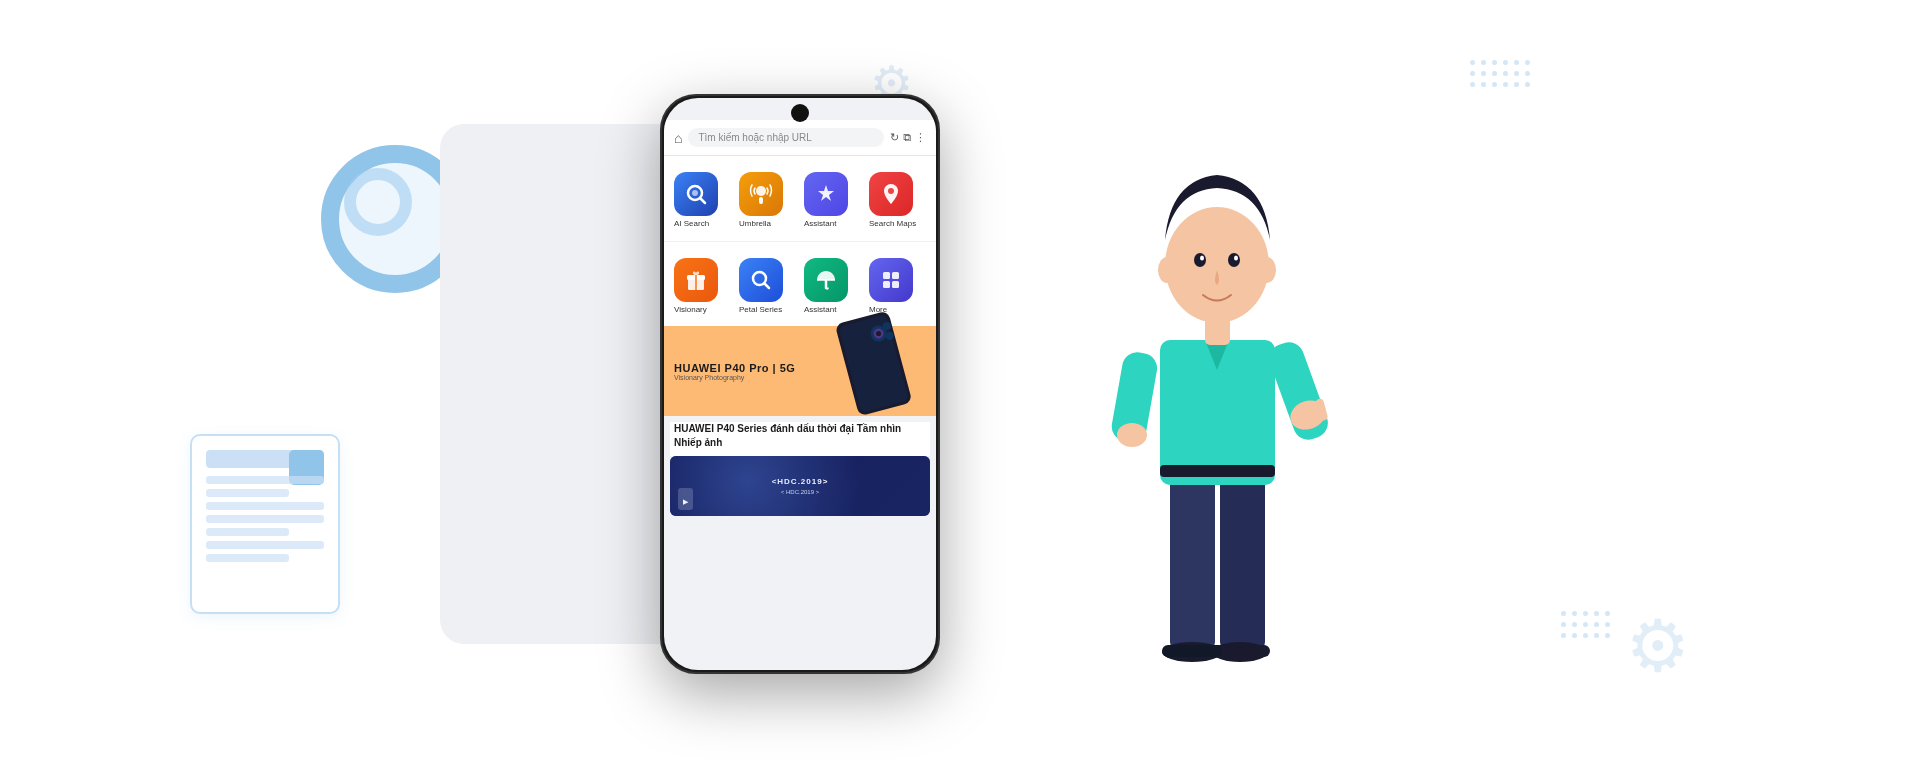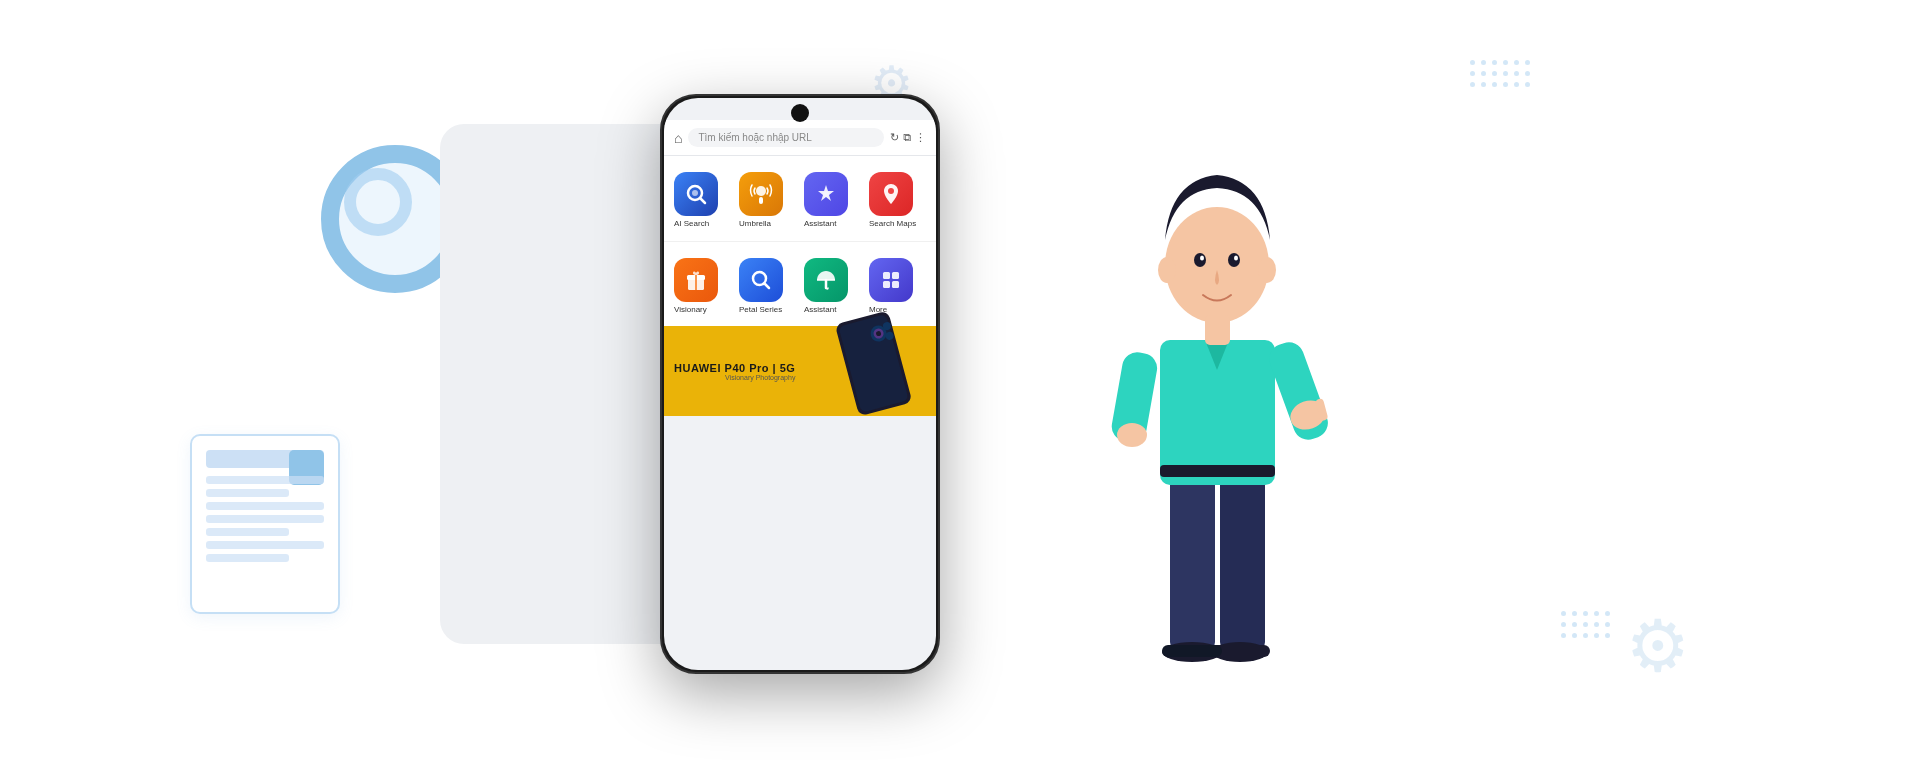--- a/index.html
+++ b/index.html
@@ -204,28 +204,27 @@
     .icon-podcasts { background: linear-gradient(135deg, #f59e0b, #d97706); }
     .icon-assistant { background: linear-gradient(135deg, #6366f1, #4f46e5); }
     .icon-petal-maps { background: linear-gradient(135deg, #ef4444, #dc2626); }
     .icon-gift { background: linear-gradient(135deg, #f97316, #ea580c); }
     .icon-petal-search { background: linear-gradient(135deg, #3b82f6, #1d4ed8); }
     .icon-umbrella { background: linear-gradient(135deg, #10b981, #059669); }
     .icon-more { background: linear-gradient(135deg, #6366f1, #4338ca); }
 
     
     .product-banner {
-      background: #eab308;
+      background: #fdba74;
       padding: 10px;
       display: flex;
       align-items: center;
       justify-content: space-between;
       min-height: 90px;
       position: relative;
-      text-align: right;
     }
     .product-info {
       z-index: 2;
     }
     .product-name {
       font-size: 11px;
       font-weight: 700;
       color: #1a1a1a;
       letter-spacing: 0.5px;
     }
@@ -479,20 +478,39 @@
 
                 <circle cx="70" cy="25" r="8" fill="#0f3460" transform="rotate(-15 57 52)"></circle>
                 <circle cx="70" cy="25" r="5" fill="#533483" transform="rotate(-15 57 52)"></circle>
                 <circle cx="70" cy="25" r="2.5" fill="#1a1a2e" transform="rotate(-15 57 52)"></circle>
                 <circle cx="80" cy="20" r="4" fill="#0f3460" transform="rotate(-15 57 52)"></circle>
                 <circle cx="80" cy="30" r="4" fill="#0f3460" transform="rotate(-15 57 52)"></circle>
               </svg>
             </div>
           </div>
 
+          <div style="padding:6px;">
+
+            <div style="padding:0 4px 6px;background:#fff;">
+              <div style="font-size:10px;font-weight:700;color:#1a1a1a;line-height:1.4;">HUAWEI P40 Series đánh dấu thời đại Tầm nhìn Nhiếp ảnh</div>
+            </div>
+
+            <div class="article-img">
+              <div class="article-img-overlay">
+                <div style="color:#fff;font-size:8px;font-weight:600;letter-spacing:1px;margin-bottom:3px;">&lt;HDC.2019&gt;</div>
+                <div style="color:#fff;font-size:6px;opacity:0.8;">&lt; HDC.2019 &gt;</div>
+
+                <div style="position:absolute;bottom:6px;left:8px;background:rgba(255,255,255,0.2);border-radius:3px;padding:2px 5px;">
+                  <span style="color:white;font-size:7px;">▶</span>
+                </div>
+              </div>
+
+              <div style="position:absolute;inset:0;background:radial-gradient(circle at 30% 40%, rgba(100,150,255,0.3) 0%, transparent 60%);"></div>
+            </div>
+          </div>
 
         </div>
       </div>
     </div>
 
     <div style="position:absolute;right:-20px;bottom:0;z-index:15;">
       <svg width="220" height="620" viewBox="0 0 220 620" fill="none" xmlns="http://www.w3.org/2000/svg">
 
         <rect x="60" y="360" width="45" height="180" rx="8" fill="#2d3561"></rect>
         <rect x="110" y="360" width="45" height="180" rx="8" fill="#252c55"></rect>

